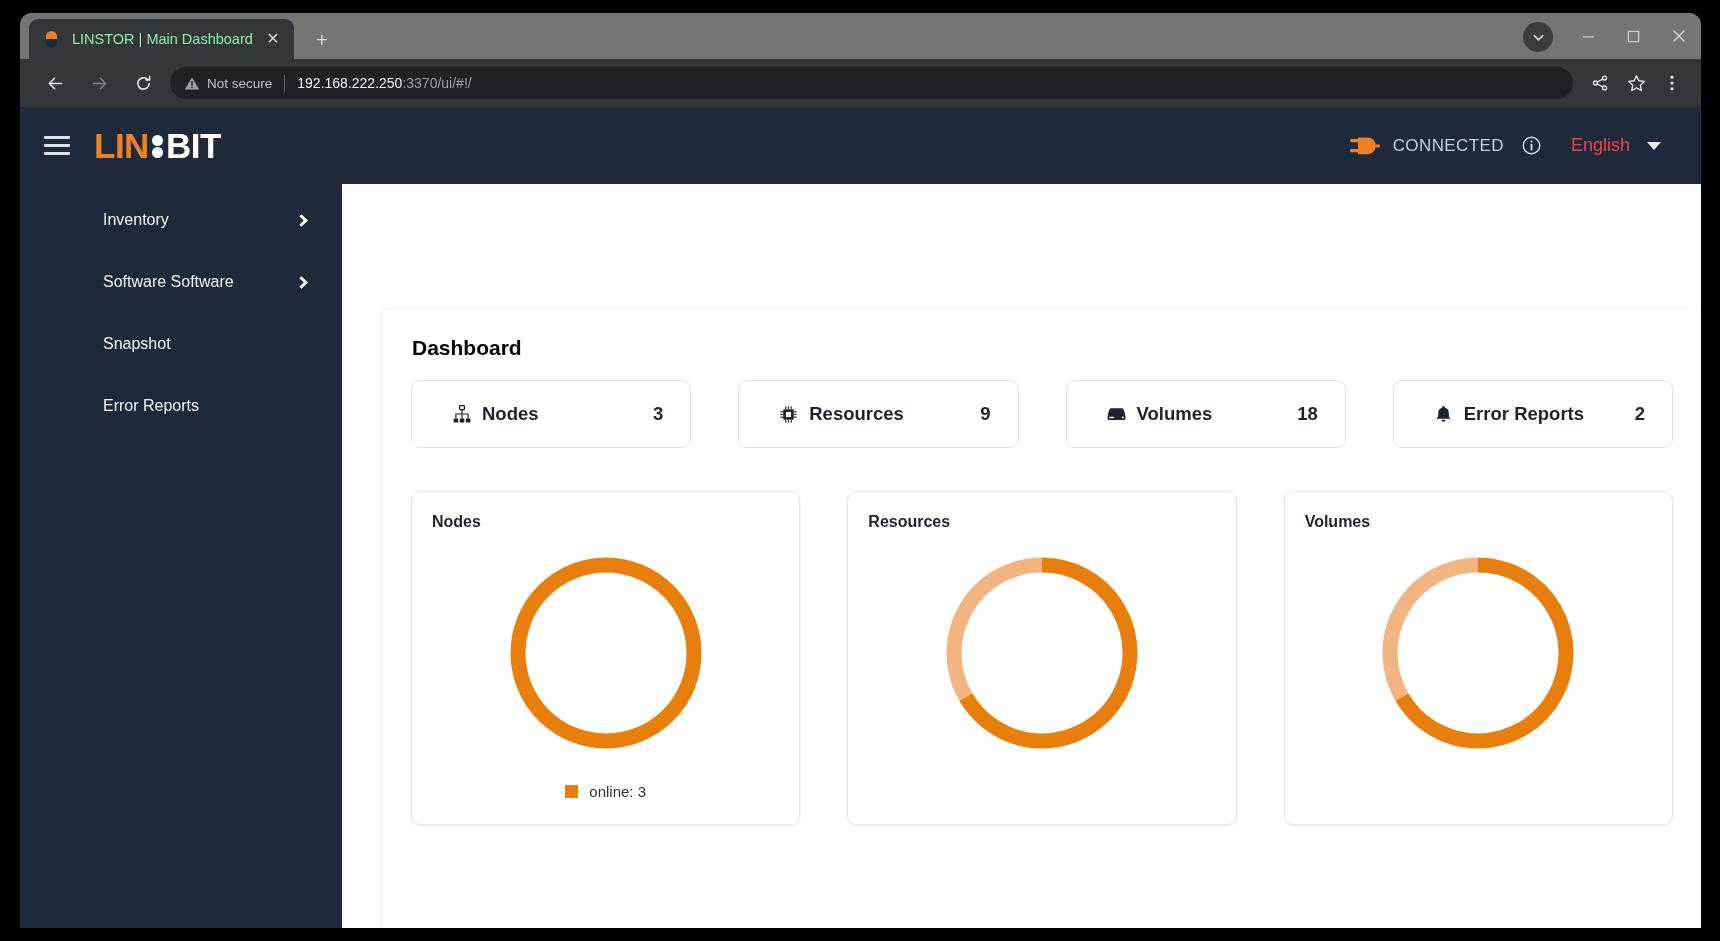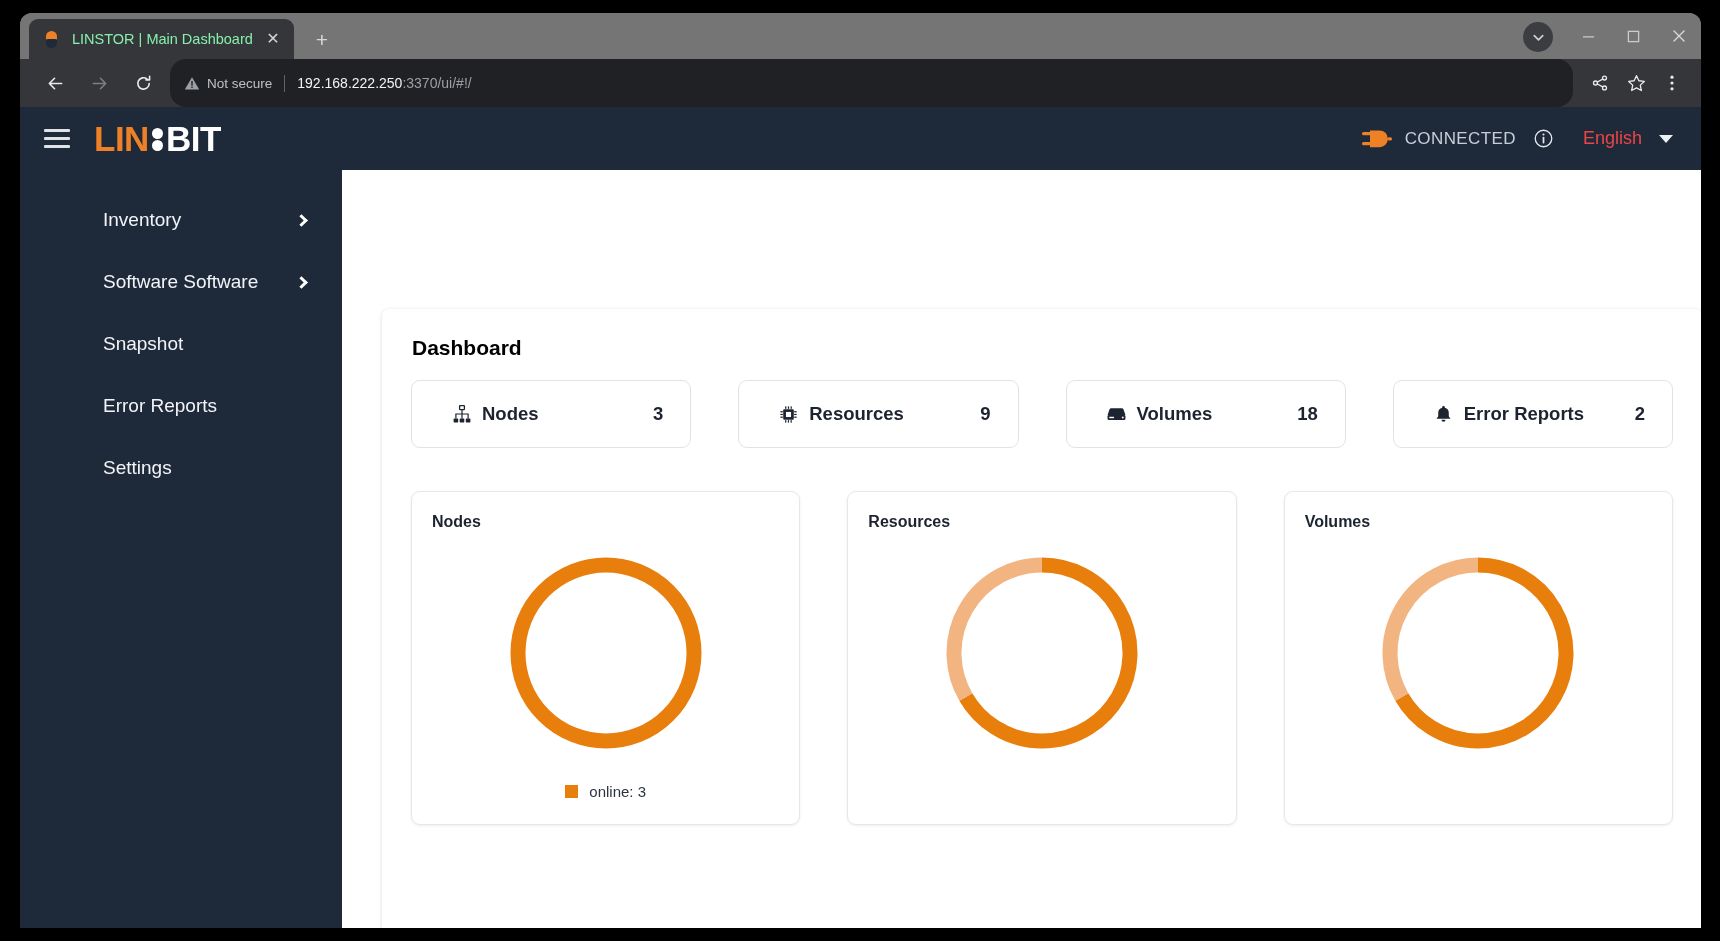--- a/index.html
+++ b/index.html
@@ -110,21 +110,21 @@
   }
   .nav-btn {
     width: 34px; height: 34px;
     margin-right: 10px;
     display: flex; align-items: center; justify-content: center;
     border-radius: 50%;
     flex: 0 0 auto;
   }
   #omnibox {
     flex: 1 1 auto;
-    height: 48px;
+    height: 32px;
     background: #202124;
     border-radius: 16px;
     display: flex;
     align-items: center;
     padding: 0 14px;
     margin-right: 8px;
     min-width: 0;
   }
   #not-secure-icon {
     width: 16px; height: 15px;
@@ -161,21 +161,21 @@
   }
   #app-sidebar-bg {
     position: absolute;
     left: 0; top: 0; bottom: 0;
     width: 322px;
     background: #1e2a3a;
   }
   #app-topbar {
     position: absolute;
     left: 0; right: 0; top: 0;
-    height: 63px;
+    height: 77px;
     background: #1e2a3a;
     display: flex;
     align-items: center;
   }
   #hamburger-button {
     width: 26px; height: 19px;
     margin-left: 24px;
     margin-right: 24px;
     display: flex; flex-direction: column; justify-content: space-between;
     flex: 0 0 auto;
@@ -206,21 +206,21 @@
     border-radius: 50%;
     display: block;
   }
   #brand-logo .dot-mark i.d1 { top: 4px; background: #ffffff; }
   #brand-logo .dot-mark i.d2 { top: 16px; background: #ffffff; }
 
   #topbar-right {
     margin-left: auto;
     display: flex;
     align-items: center;
-    padding-right: 28px;
+    padding-right: 40px;
   }
   #plug-icon { width: 30px; height: 24px; margin-right: 13px; }
   #connected-label {
     color: #c7ced8;
     font-size: 17px;
     letter-spacing: 0.4px;
     margin-right: 18px;
   }
   #info-icon { width: 19px; height: 19px; margin-right: 30px; }
   #language-label {
@@ -241,21 +241,21 @@
     left: 0; top: 63px;
     width: 322px;
     padding-top: 19px;
   }
   .nav-item {
     height: 62px;
     display: flex;
     align-items: center;
     padding: 0 32px 0 83px;
     color: #f2f4f7;
-    font-size: 19px;
+    font-size: 16px;
     gap: 37px;
   }
   .nav-item .nav-label { flex: 1 1 auto; }
   .nav-chevron {
     width: 9px; height: 9px;
     border-right: 3px solid #ffffff;
     border-top: 3px solid #ffffff;
     transform: rotate(45deg);
     margin-right: 4px;
     flex: 0 0 auto;
@@ -515,23 +515,20 @@
       </div>
       <div class="nav-item">
         <span class="nav-label">Software Software</span>
         <span class="nav-chevron"></span>
       </div>
       <div class="nav-item">
         <span class="nav-label">Snapshot</span>
       </div>
       <div class="nav-item">
         <span class="nav-label">Error Reports</span>
-      </div>
-      <div class="nav-item">
-        <span class="nav-label">Settings</span>
       </div>
     </nav>
 
     <main id="content-panel">
 
       <h1 id="page-title">Dashboard</h1>
 
       <div id="stat-cards">
 
         <div class="stat-card">

